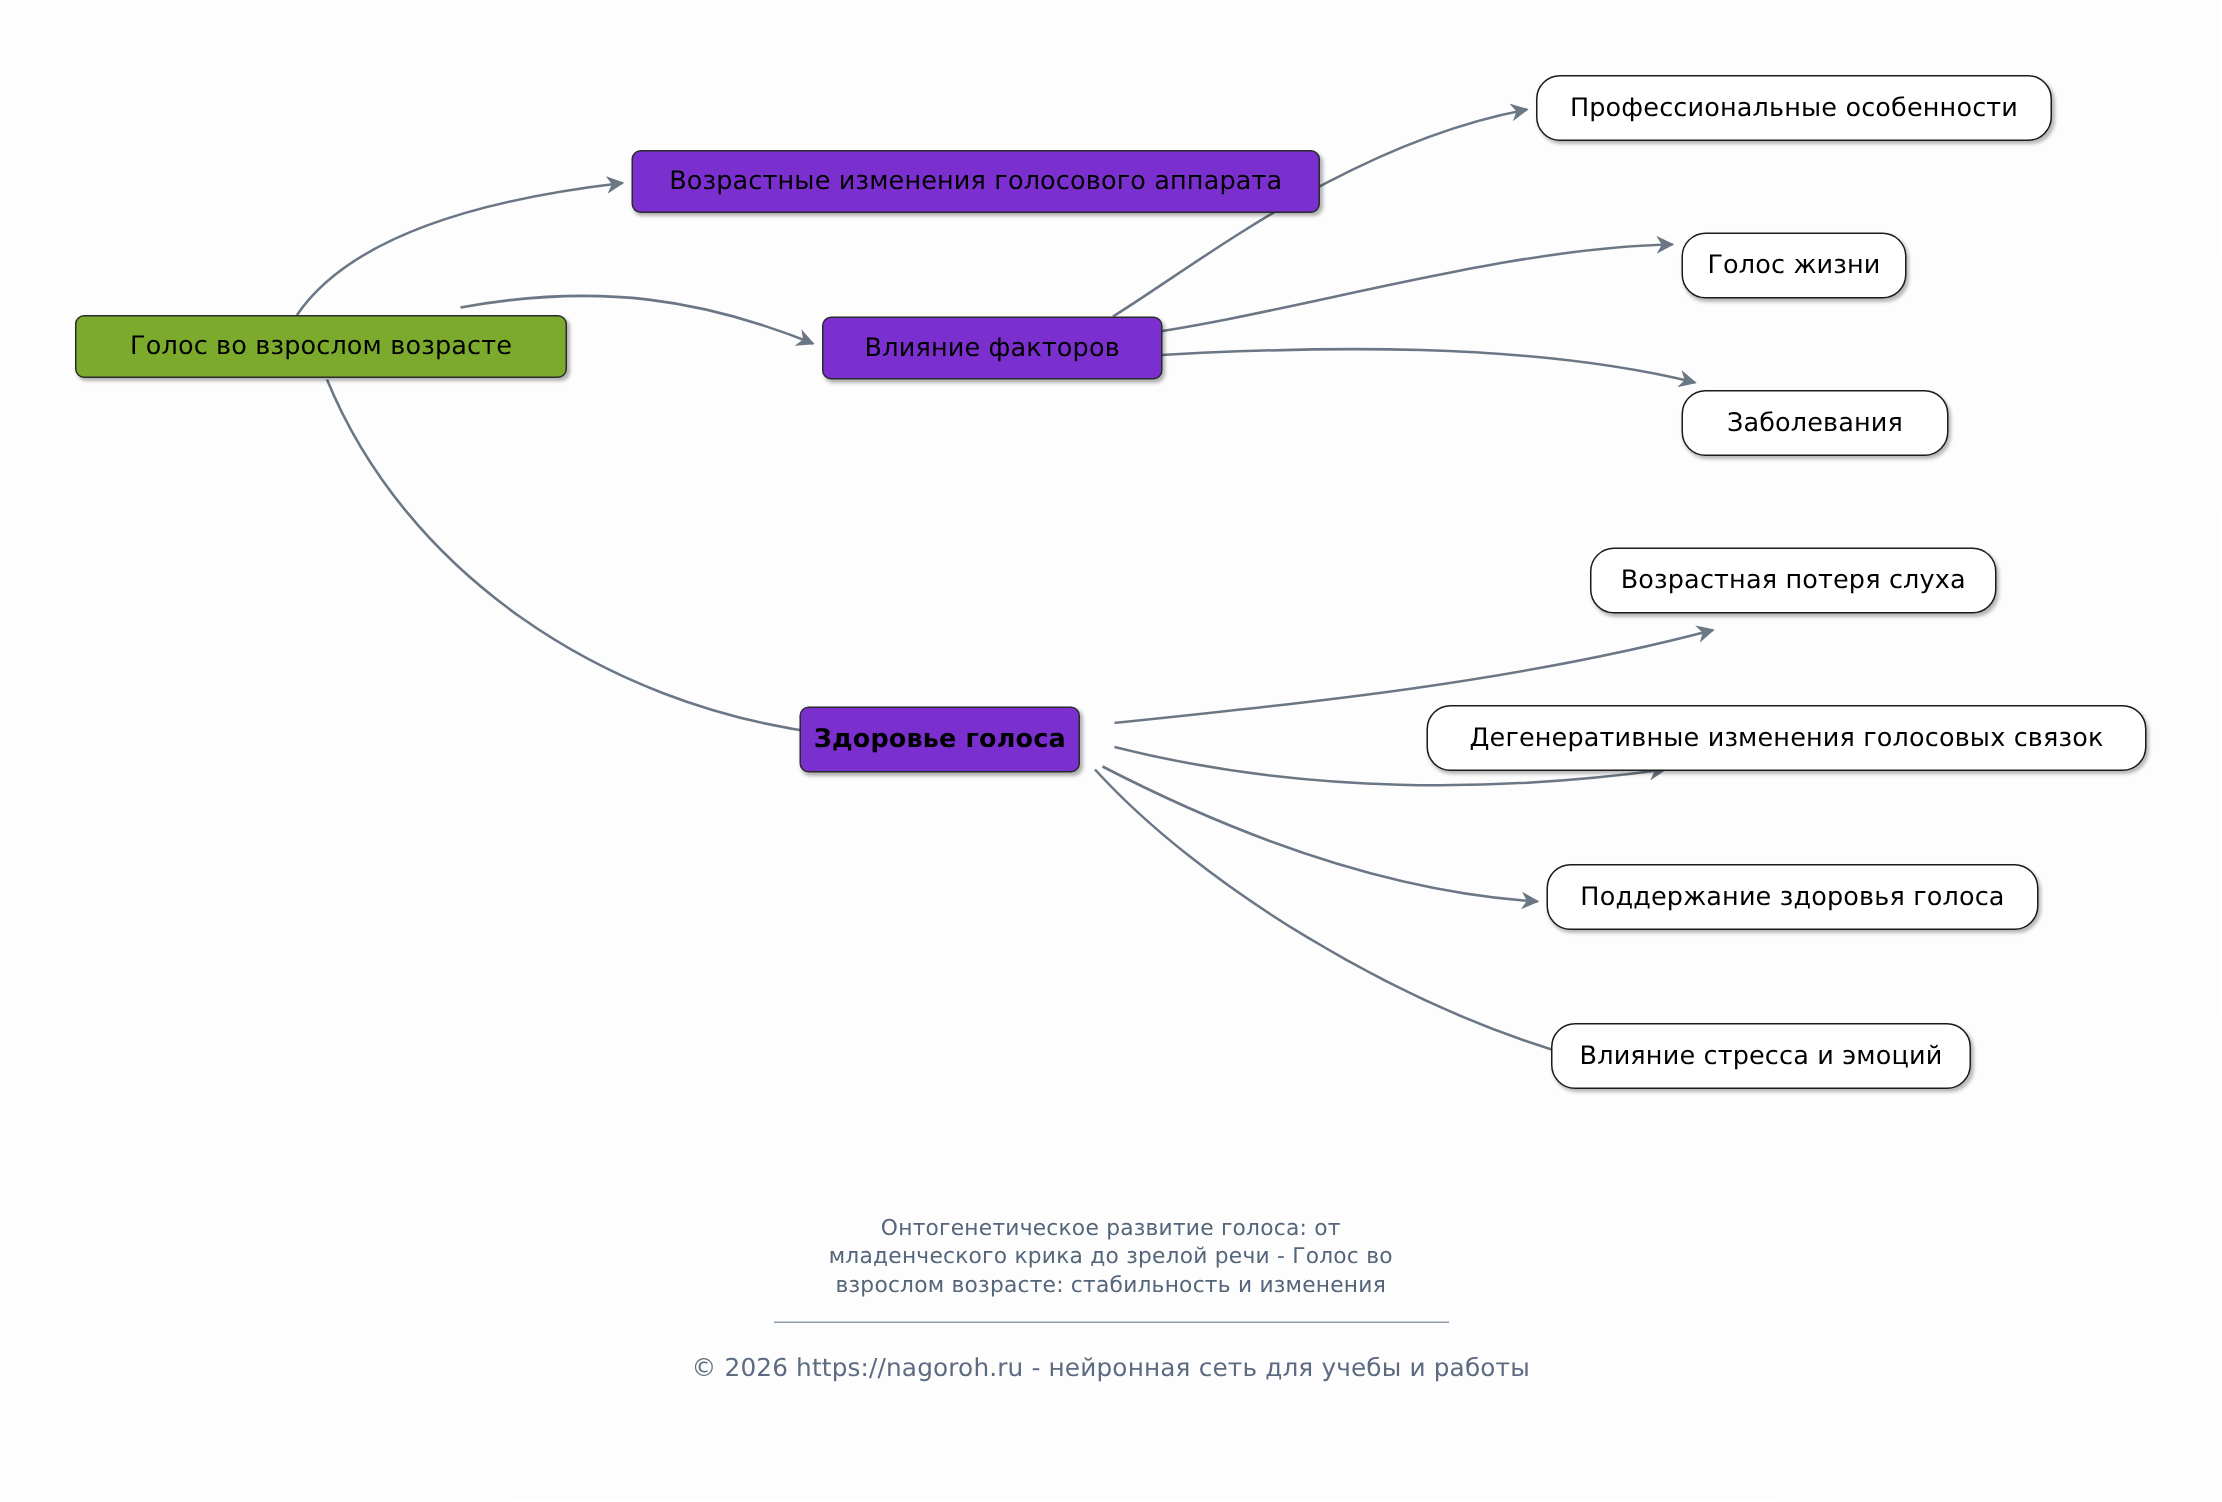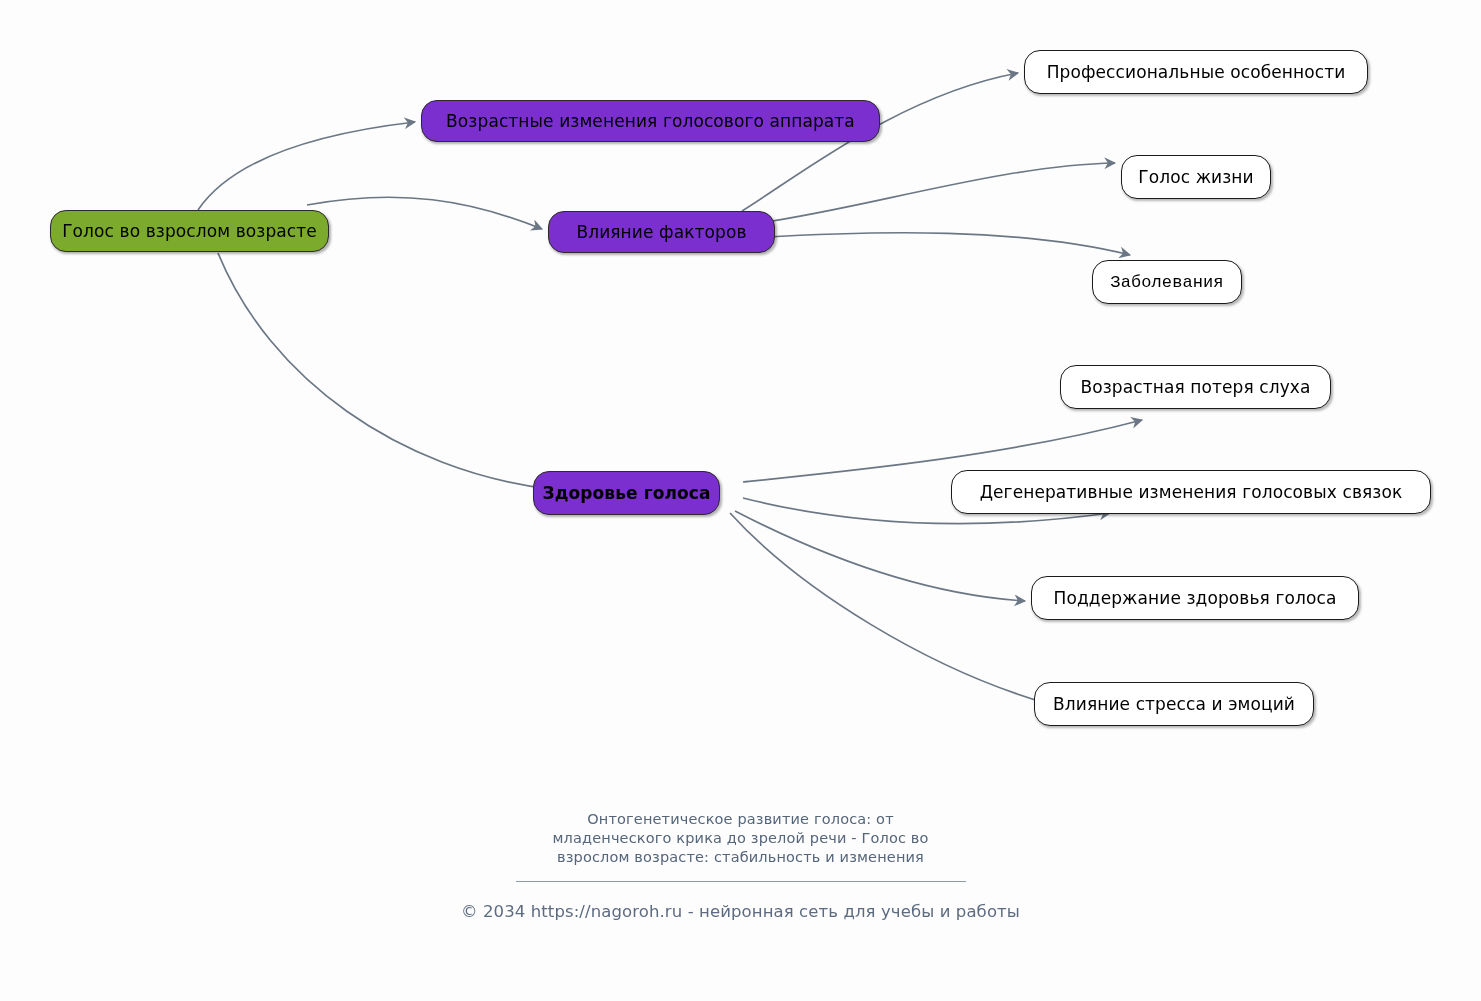--- a/index.html
+++ b/index.html
@@ -24,21 +24,21 @@
     width: 1481px;
     height: 1001px;
   }
   .node {
     position: absolute;
     box-sizing: border-box;
     display: flex;
     align-items: center;
     justify-content: center;
     white-space: nowrap;
-    border-radius: 16px;
+    border-radius: 6px;
     font-size: 17px;
     line-height: 1;
     color: #000000;
     letter-spacing: 0.1px;
   }
   .node-root {
     background: #7baa2d;
     border: 1.6px solid #2b2b2b;
     box-shadow: 1.5px 2px 2.5px rgba(0,0,0,0.30);
   }
@@ -113,21 +113,21 @@
 
     <path d="M 743 482 C 860 470 1010 455 1142 420" fill="none" stroke="#6b7785" stroke-width="1.7" marker-end="url(#arrow)"></path>
 
     <path d="M 743 498 C 870 530 1000 528 1110 513" fill="none" stroke="#6b7785" stroke-width="1.7" marker-end="url(#arrow)"></path>
 
     <path d="M 735 511 C 830 560 930 595 1025 601" fill="none" stroke="#6b7785" stroke-width="1.7" marker-end="url(#arrow)"></path>
 
     <path d="M 730 513 C 800 590 930 670 1049 704" fill="none" stroke="#6b7785" stroke-width="1.7" marker-end="url(#arrow)"></path>
   </svg>
 
-  <div class="node node-root" style="left:50px; top:210px; width:279px; height:42px;">
+  <div class="node node-root" style="left:50px; top:210px; width:328px; height:42px;">
     <span class="node-label">Голос во взрослом возрасте</span>
   </div>
 
   <div class="node node-branch overflow-label" style="left:421px; top:100px; width:459px; height:42px;">
     <span class="node-label">Возрастные изменения голосового аппарата</span>
   </div>
 
   <div class="node node-branch" style="left:548px; top:211px; width:227px; height:42px;">
     <span class="node-label">Влияние факторов</span>
   </div>
@@ -137,21 +137,21 @@
   </div>
 
   <div class="node node-leaf" style="left:1024px; top:50px; width:344px; height:44px;align-items:center;">
     <span class="node-label">Профессиональные особенности</span>
   </div>
 
   <div class="node node-leaf" style="left:1121px; top:155px; width:150px; height:44px;">
     <span class="node-label">Голос жизни</span>
   </div>
 
-  <div class="node node-leaf" style="left:1092px; top:260px; width:150px; height:44px;font-family:Liberation Mono, monospace;">
+  <div class="node node-leaf" style="left:1121px; top:260px; width:178px; height:44px;">
     <span class="node-label">Заболевания</span>
   </div>
 
   <div class="node node-leaf" style="left:1060px; top:365px; width:271px; height:44px;">
     <span class="node-label">Возрастная потеря слуха</span>
   </div>
 
   <div class="node node-leaf" style="left:1031px; top:576px; width:328px; height:44px;">
     <span class="node-label">Поддержание здоровья голоса</span>
   </div>
@@ -164,16 +164,16 @@
     <span class="node-label">Влияние стресса и эмоций</span>
   </div>
 
   <div id="footer" style="top:810px;">
     <div class="footer-title">
       <div>Онтогенетическое развитие голоса: от</div>
       <div>младенческого крика до зрелой речи - Голос во</div>
       <div>взрослом возрасте: стабильность и изменения</div>
     </div>
     <div class="footer-rule"></div>
-    <div class="footer-copy">© 2034 https://nagoroh.ru - нейронная сеть для учебы и работы</div>
+    <div class="footer-copy">© 2026 https://nagoroh.ru - нейронная сеть для учебы и работы</div>
   </div>
 
 </div>
 
 </body></html>

